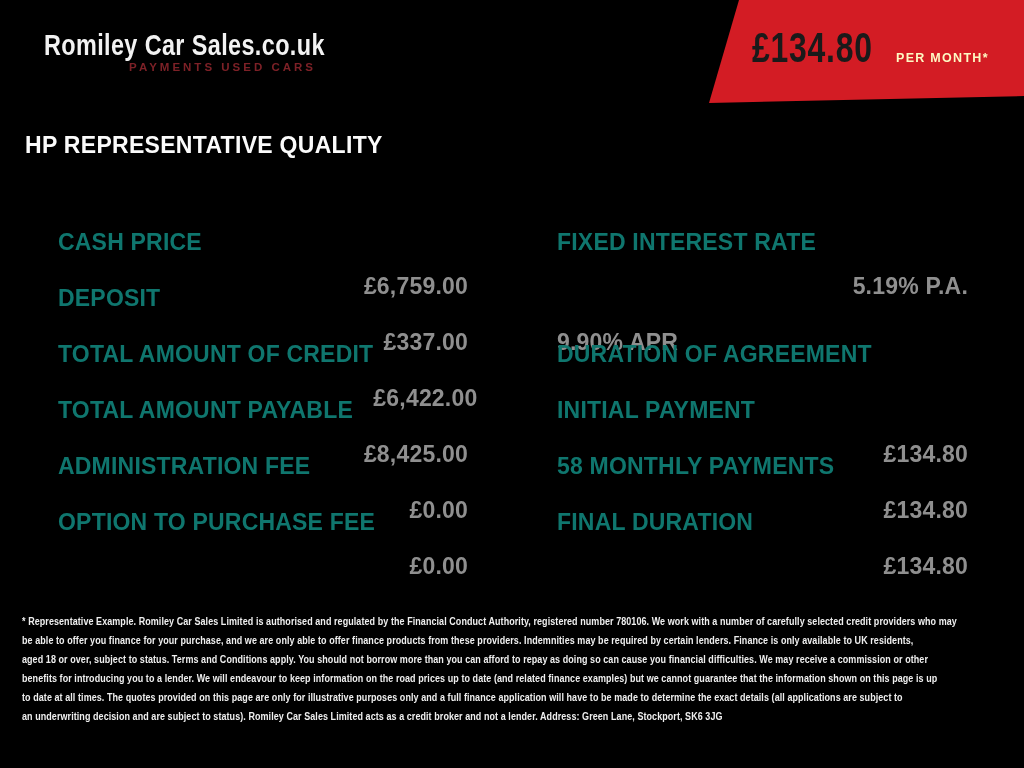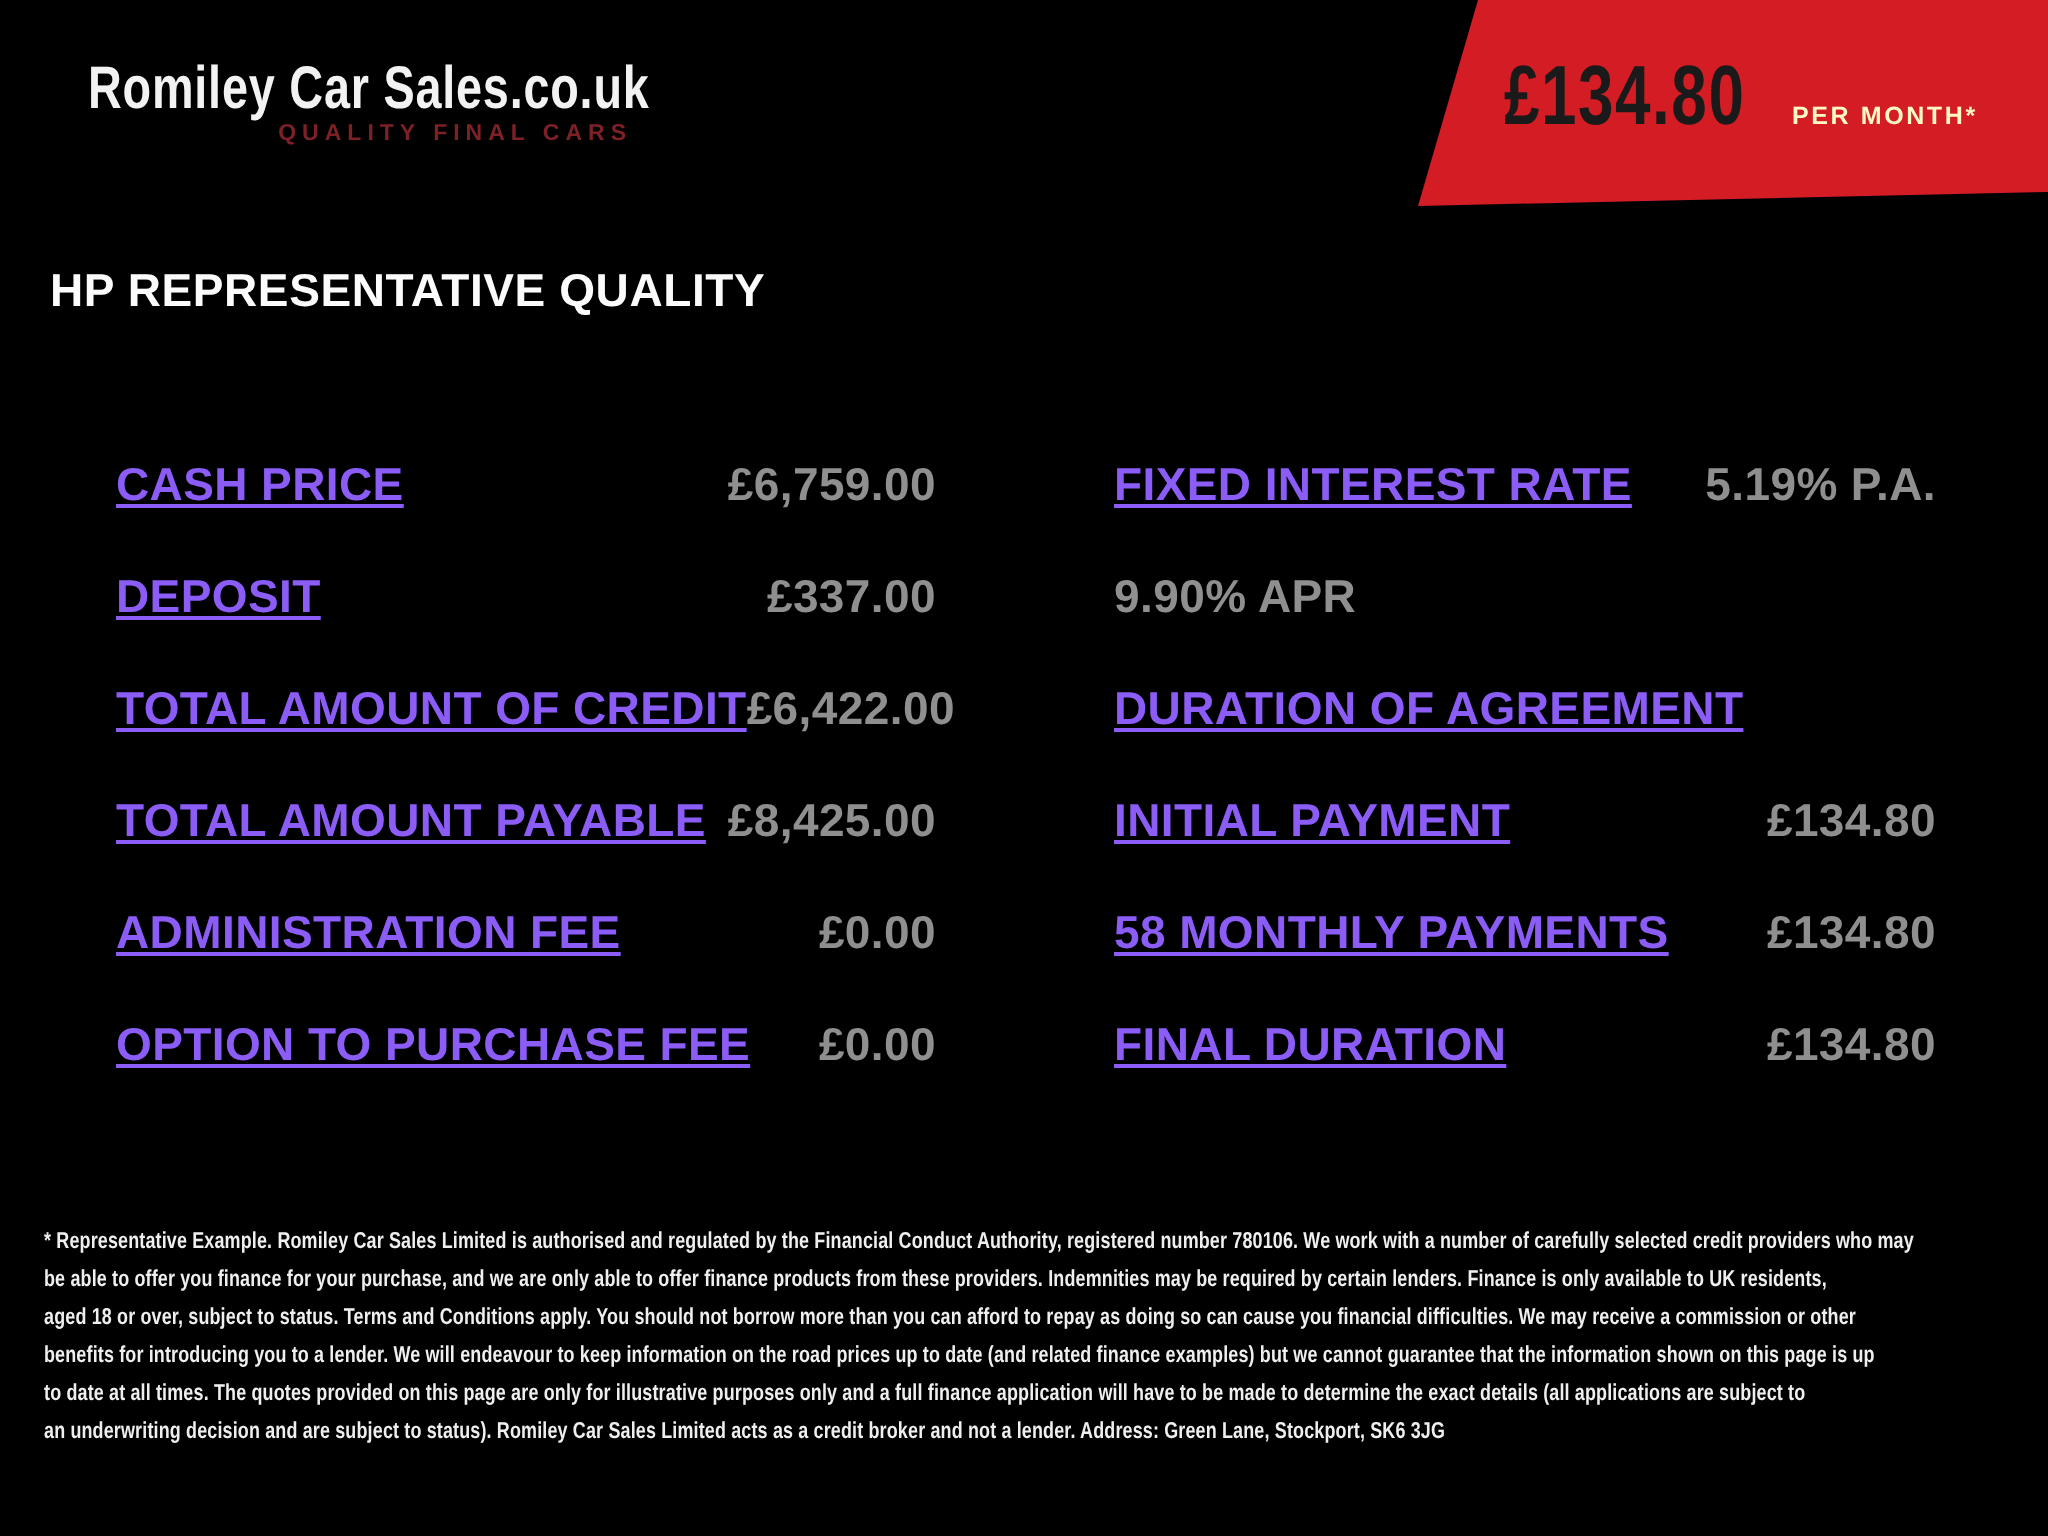--- a/index.html
+++ b/index.html
@@ -52,39 +52,39 @@
   }
 
   
   .fin-col { position: absolute; top: 230px; display: flex; flex-direction: column; }
   .fin-col.left  { left: 58px;  width: 410px; }
   .fin-col.right { left: 557px; width: 411px; }
   .fin-row {
     height: 56px; display: flex; justify-content: space-between;
     align-items: flex-start; line-height: 24px;
   }
-  .fin-label { font-size: 23px; color: #8b5cf6; white-space: nowrap; letter-spacing: 0.2px; text-decoration: underline; }
-  .fin-value { font-size: 23px; color: #8f8f8f; white-space: nowrap; letter-spacing: 0.2px; }
+  .fin-label { font-size: 23px; color: #0f766e; white-space: nowrap; letter-spacing: 0.2px; }
+  .fin-value { font-size: 23px; color: #8f8f8f; white-space: nowrap; letter-spacing: 0.2px; margin-top: 44px; }
 
   
   .disclaimer {
     position: absolute; left: 22px; top: 612px; width: 1000px;
     transform: scaleX(0.78); transform-origin: left top;
   }
   .disclaimer-line {
     font-size: 11.5px; color: #efefef; line-height: 19px; white-space: nowrap;
     letter-spacing: 0.1px;
   }
 </style>
 </head>
 <body>
 
 <div class="logo">
   <div class="logo-title">Romiley Car Sales.co.uk</div>
-  <div class="logo-tagline">QUALITY FINAL CARS</div>
+  <div class="logo-tagline">PAYMENTS USED CARS</div>
 </div>
 
 <div class="banner">
   <div class="banner-amount">£134.80</div>
   <div class="banner-suffix">PER MONTH*</div>
 </div>
 
 <div class="heading">HP REPRESENTATIVE QUALITY</div>
 
 <div class="fin-col left">

